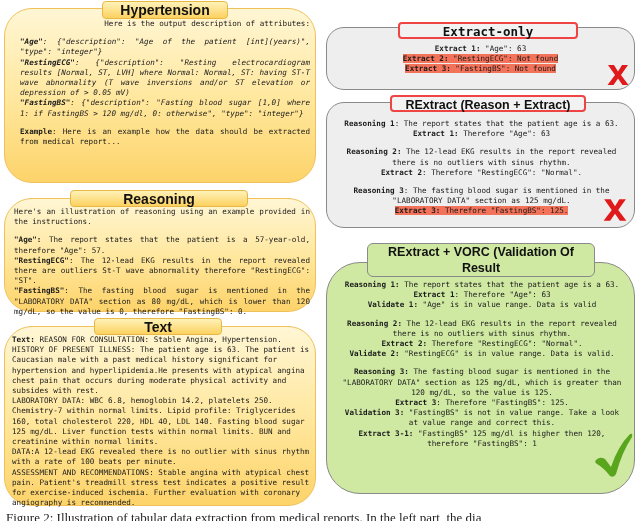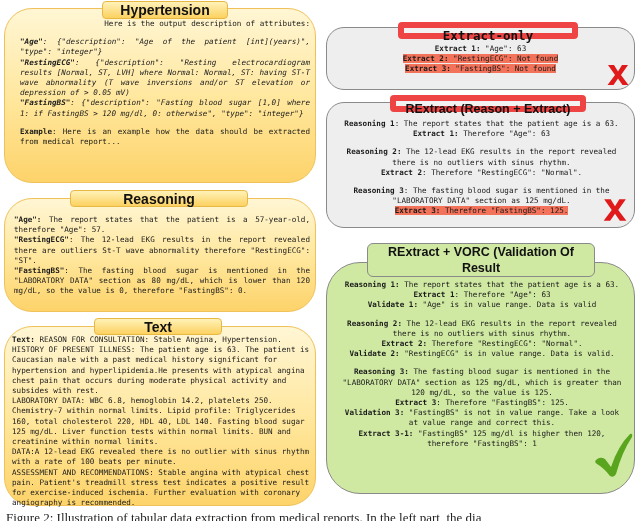--- a/index.html
+++ b/index.html
@@ -31,21 +31,21 @@
   .header {
     position: absolute; box-sizing: border-box; text-align: center;
     font-family: "Liberation Sans", "DejaVu Sans", sans-serif; font-weight: bold;
   }
   .yhead {
     background: linear-gradient(180deg, #fff2b8 0%, #fcd160 100%);
     border: 1px solid #e8b845; border-radius: 4px;
     font-size: 14px; line-height: 17px; color: #111;
   }
   .ghead {
-    background: #f2f2f2; border: 6px solid #ef4444; border-radius: 4px;
+    background: #f2f2f2; border: 2px solid #ef4444; border-radius: 4px;
     font-size: 12.5px; line-height: 16px; color: #111;
   }
   .grhead {
     background: #cfe8a2; border: 1px solid #8a8a8a; border-radius: 6px;
     font-size: 12.5px; line-height: 16px; color: #111;
   }
   .content {
     position: absolute; box-sizing: border-box;
     font-size: 7.6px; line-height: 10.2px; white-space: pre-wrap;
     font-family: "DejaVu Sans Mono", monospace; color: #1a1a1a;
@@ -73,20 +73,21 @@
   <div class="ital"><b>"Age"</b><span>: {"description": "Age of the patient [int](years)", "type": "integer"}</span></div>
   <div class="ital"><b>"RestingECG"</b><span>: {"description": "Resting electrocardiogram results [Normal, ST, LVH] where Normal: Normal, ST: having ST-T wave abnormality (T wave inversions and/or ST elevation or depression of &gt; 0.05 mV)</span></div>
   <div class="ital"><b>"FastingBS"</b><span>: {"description": "Fasting blood sugar [1,0] where 1: if FastingBS &gt; 120 mg/dl, 0: otherwise", "type": "integer"}</span></div>
   <div style="height:8px;"></div>
   <div><b>Example</b><span>: Here is an example how the data should be extracted from medical report...</span></div>
 </div>
 
 <div class="box yellow" style="left:4px; top:198px; width:312px; height:114px;"></div>
 <div class="header yhead" style="left:70px; top:190px; width:178px; height:17px;">Reasoning</div>
 <div class="content justify" style="left:14px; top:207px; width:296px; white-space:normal;">
+  <div>Here's an illustration of reasoning using an example provided in the instructions.</div>
   <div style="height:8px;"></div>
   <div><b>"Age":</b><span> The report states that the patient is a 57-year-old, therefore "Age": 57.</span></div>
   <div><b>"RestingECG"</b><span>: The 12-lead EKG results in the report revealed there are outliers St-T wave abnormality therefore "RestingECG": "ST".</span></div>
   <div><b>"FastingBS"</b><span>: The fasting blood sugar is mentioned in the "LABORATORY DATA" section as 80 mg/dL, which is lower than 120 mg/dL, so the value is 0, therefore "FastingBS": 0.</span></div>
 </div>
 
 <div class="box yellow" style="left:4px; top:326px; width:312px; height:180px;"></div>
 <div class="header yhead" style="left:94px; top:318px; width:128px; height:17px;">Text</div>
 <div class="content" style="left:12px; top:335px; width:298px; white-space:pre-wrap;"><b>Text:</b><span> REASON FOR CONSULTATION: Stable Angina, Hypertension.
 HISTORY OF PRESENT ILLNESS: The patient age is 63. The patient is Caucasian male with a past medical history significant for hypertension and hyperlipidemia.He presents with atypical angina chest pain that occurs during moderate physical activity and subsides with rest.

